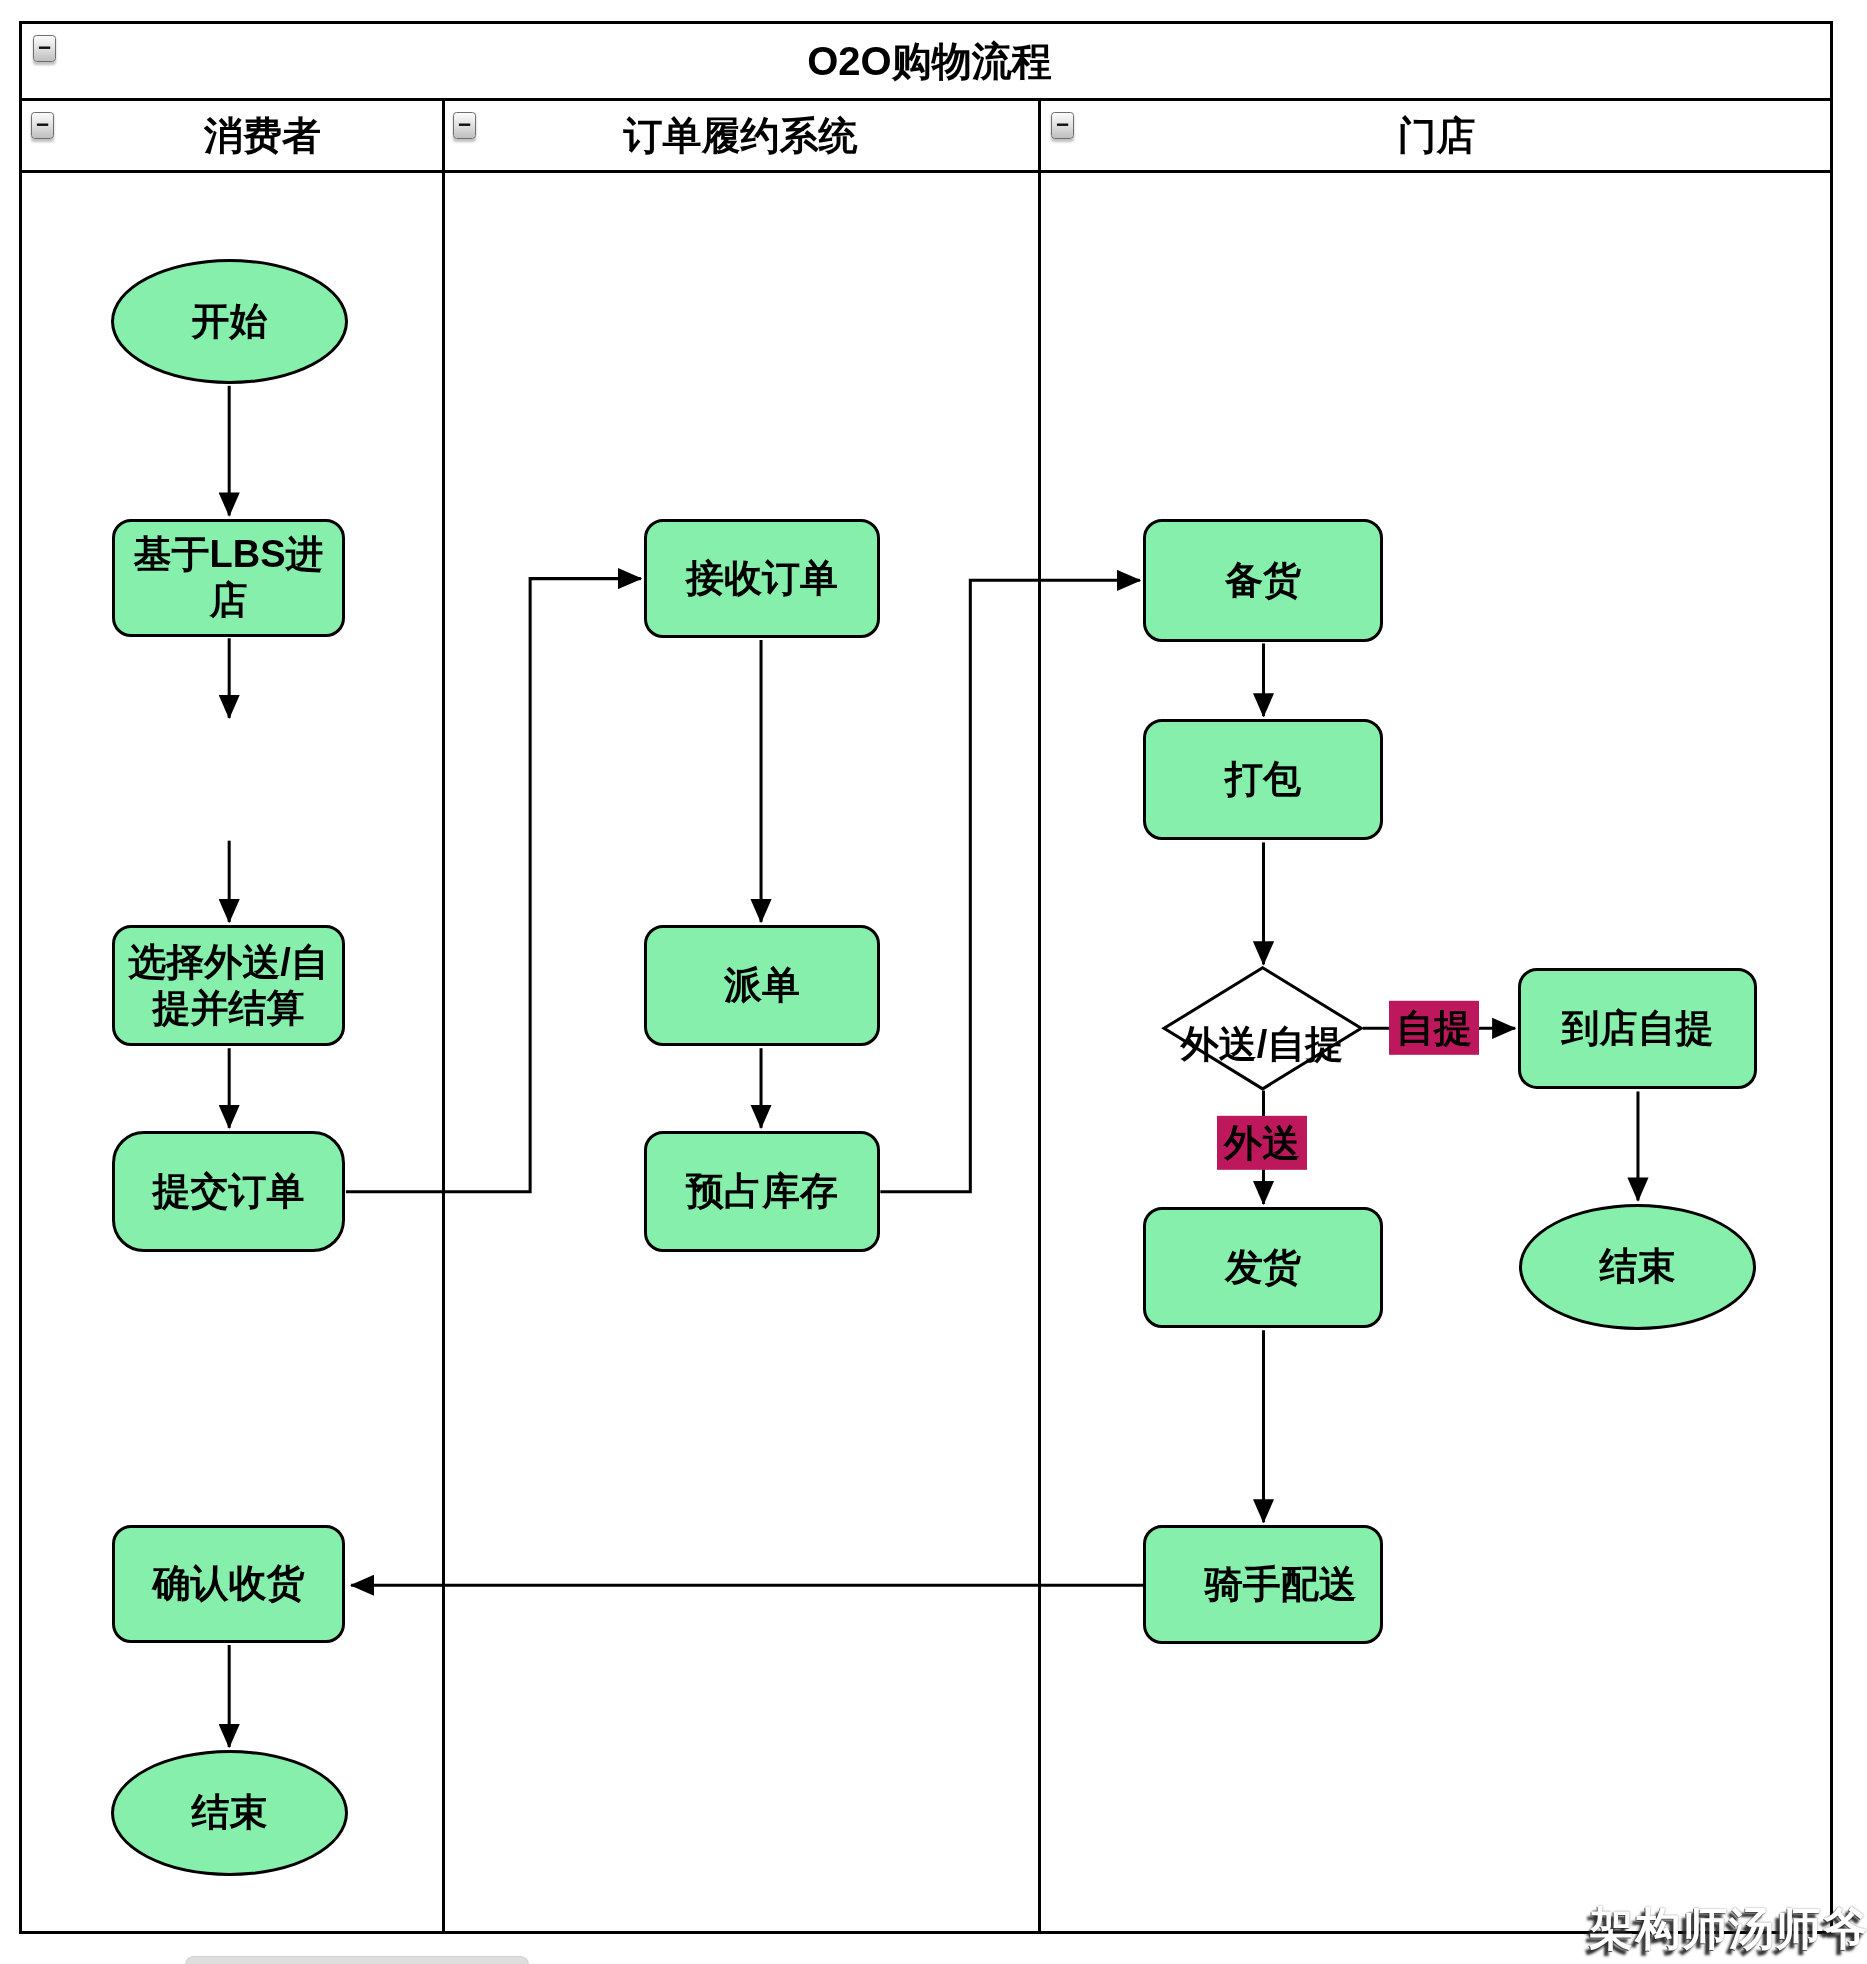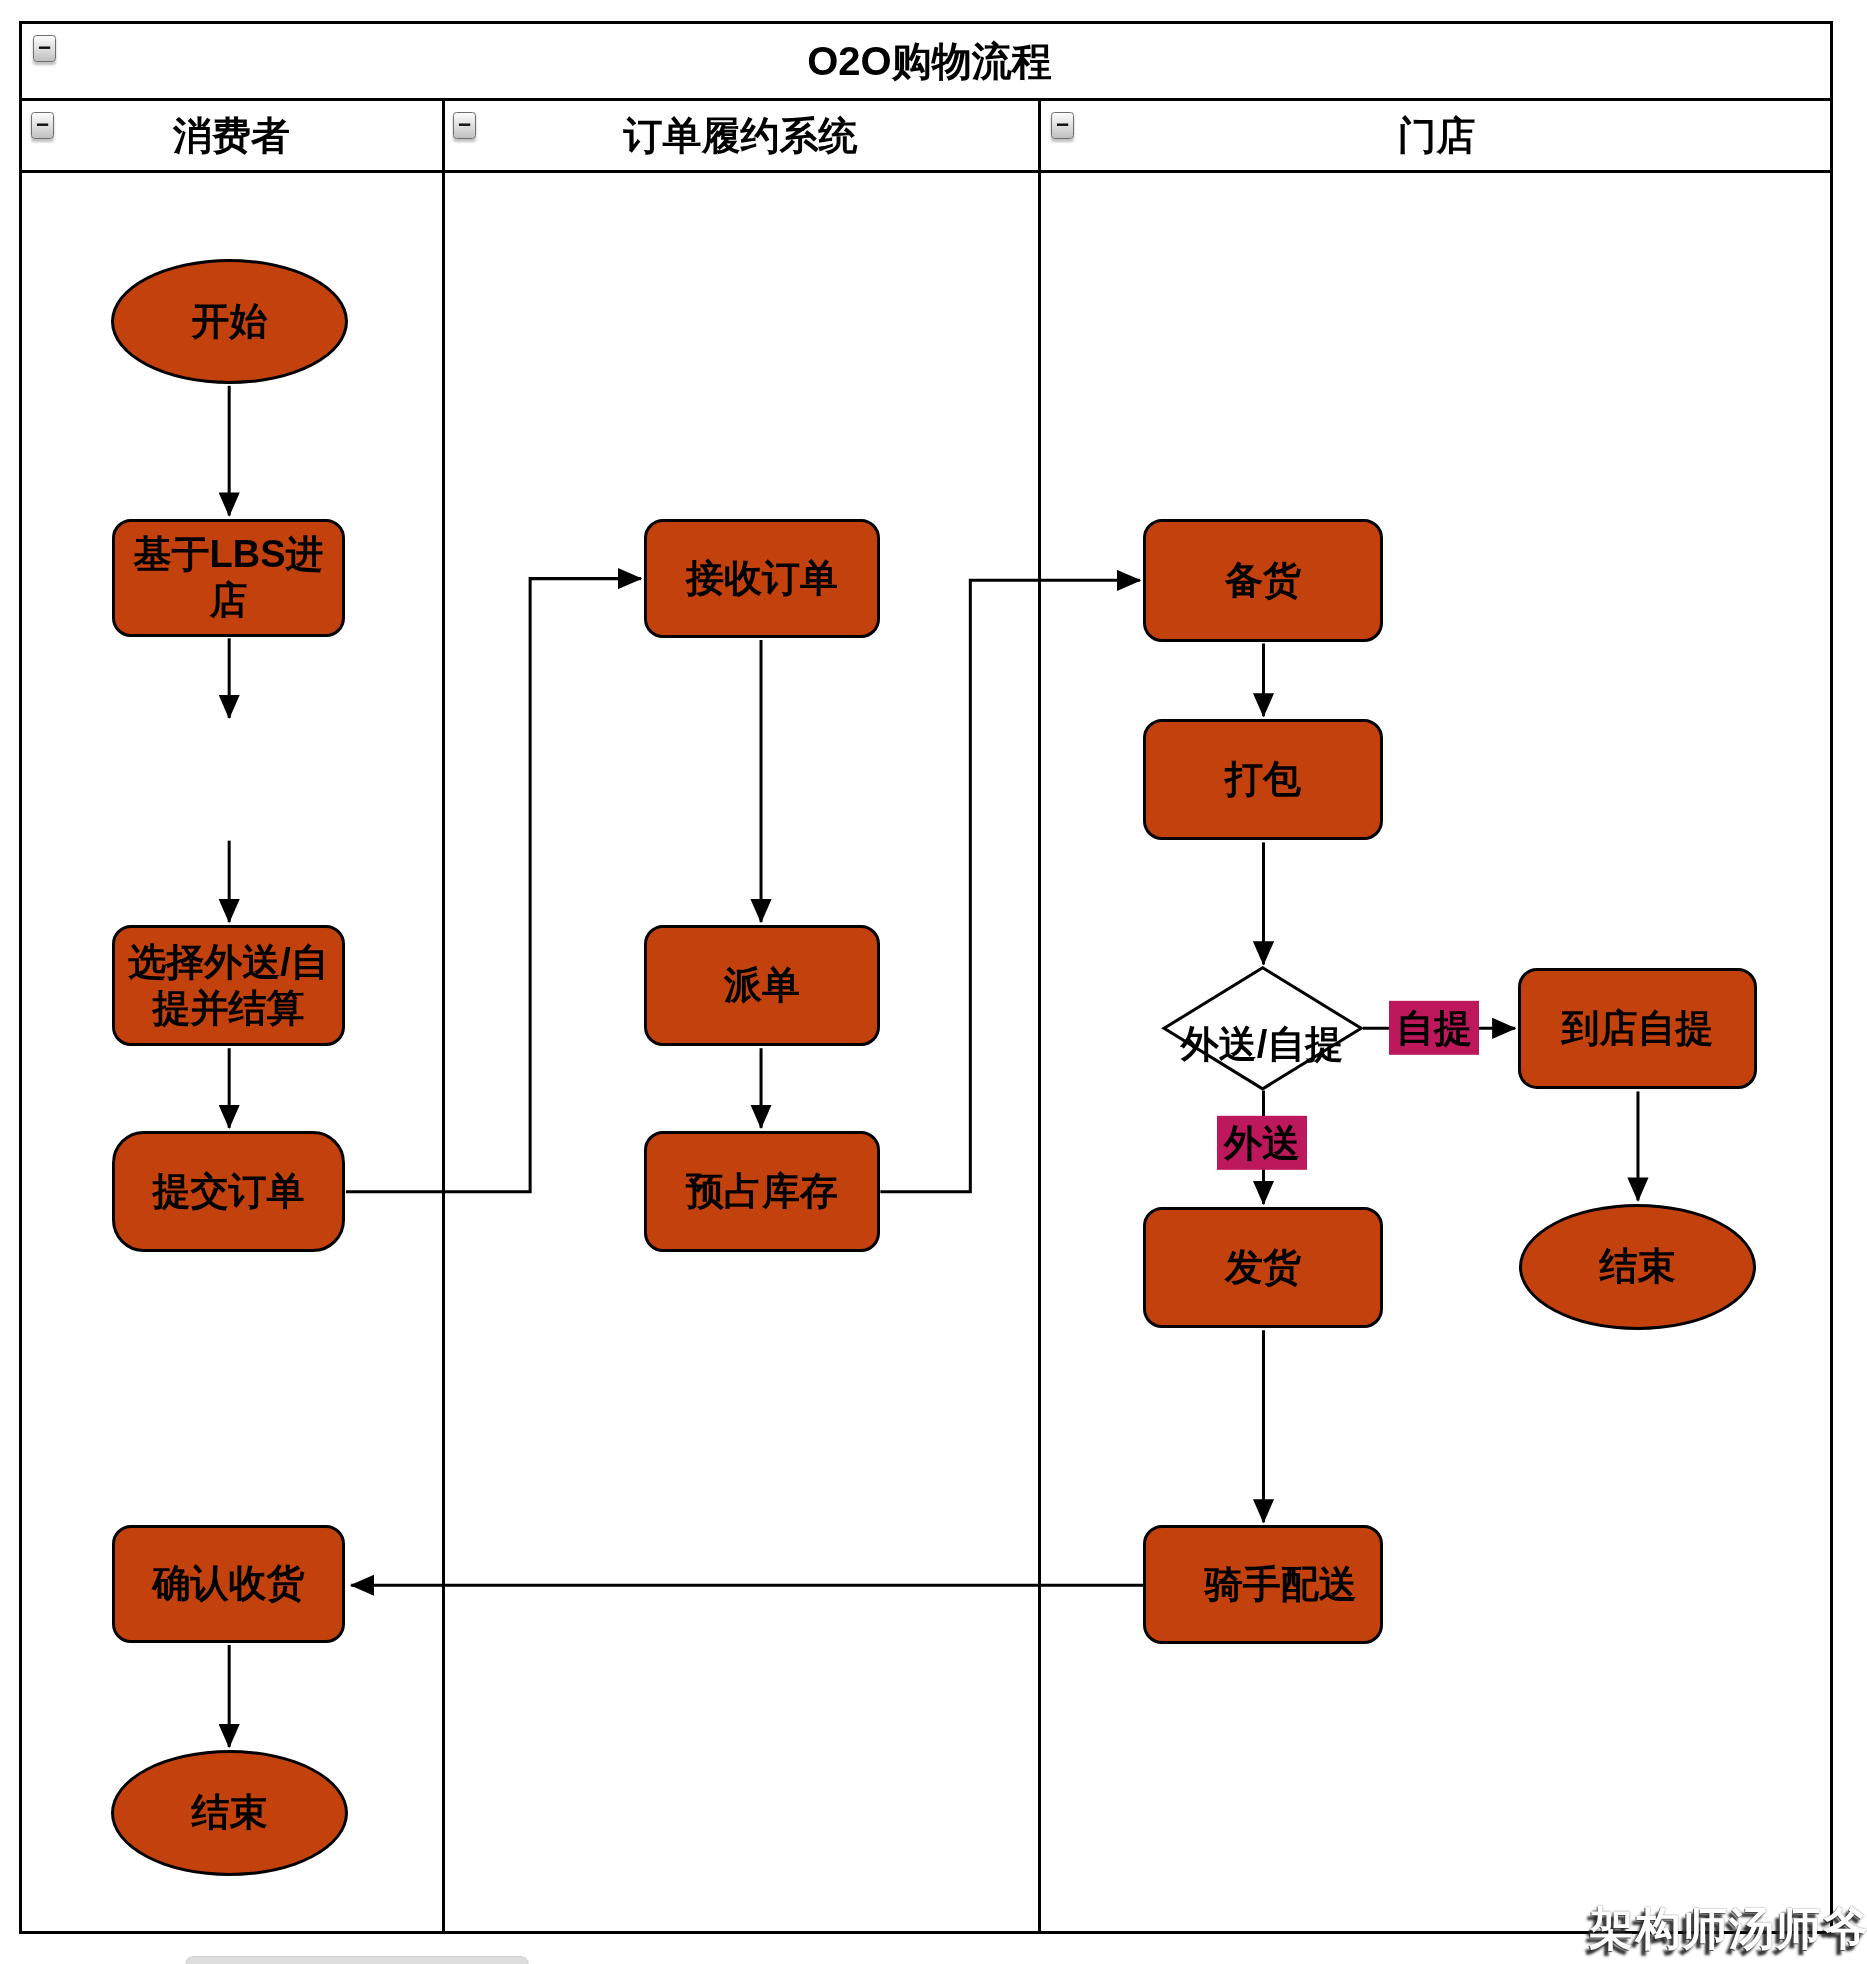--- a/index.html
+++ b/index.html
@@ -15,21 +15,21 @@
   .collapse-btn{
     position:absolute;width:23px;height:27px;border:1.7px solid #6e6e6e;border-radius:3.5px;
     background:linear-gradient(180deg,#fbfbfb 0%,#e3e3e3 45%,#bfbfbf 100%);
     box-shadow:0 2.6px 2.6px rgba(0,0,0,.25);
     display:flex;align-items:center;justify-content:center;
     font-size:22.5px;font-weight:700;color:#111;line-height:1;box-sizing:border-box;
   }
   
   .node{
     position:absolute;display:flex;align-items:center;justify-content:center;text-align:center;
-    background:#c2410c;font-size:38px;font-weight:600;line-height:1.2;box-sizing:border-box;z-index:3;
+    background:#86efac;font-size:38px;font-weight:600;line-height:1.2;box-sizing:border-box;z-index:3;
   }
   .process{border:3px solid #000;border-radius:19px;padding:0 8.6px;}
   .terminator{border:3px solid #000;border-radius:50%;}
   .decision-label{
     position:absolute;z-index:4;display:flex;align-items:center;justify-content:center;
     font-size:38px;font-weight:600;white-space:nowrap;transform:translate(-50%,-50%);
   }
   .edge-label{
     position:absolute;z-index:4;background:#be185d;padding:1.7px 7px;font-size:38px;font-weight:600;
     white-space:nowrap;transform:translate(-50%,-50%);
@@ -57,21 +57,21 @@
   <div class="rule" style="left:19px;top:98px;width:1814px;height:2.6px;"></div>
   <div class="rule" style="left:19px;top:170px;width:1814px;height:2.6px;"></div>
   <div class="rule" style="left:442px;top:98px;width:2.6px;height:1836px;"></div>
   <div class="rule" style="left:1038px;top:98px;width:2.6px;height:1836px;"></div>
 
   <div class="title-cell">O2O购物流程</div>
   <div class="collapse-btn" style="left:33px;top:35px;">
       <span>−</span>
     </div>
 
-  <div class="lane-cell" style="left:21.6px;width:420px;">消费者</div>
+  <div class="lane-cell" style="left:21.6px;width:420px;padding-left:31px;">消费者</div>
   <div class="lane-cell" style="left:444px;width:593px;">订单履约系统</div>
   <div class="lane-cell" style="left:1040px;width:793px;">门店</div>
   <div class="collapse-btn" style="left:31px;top:112px;">
       <span>−</span>
     </div>
   <div class="collapse-btn" style="left:453px;top:112px;">
       <span>−</span>
     </div>
   <div class="collapse-btn" style="left:1051px;top:112px;">
       <span>−</span>

